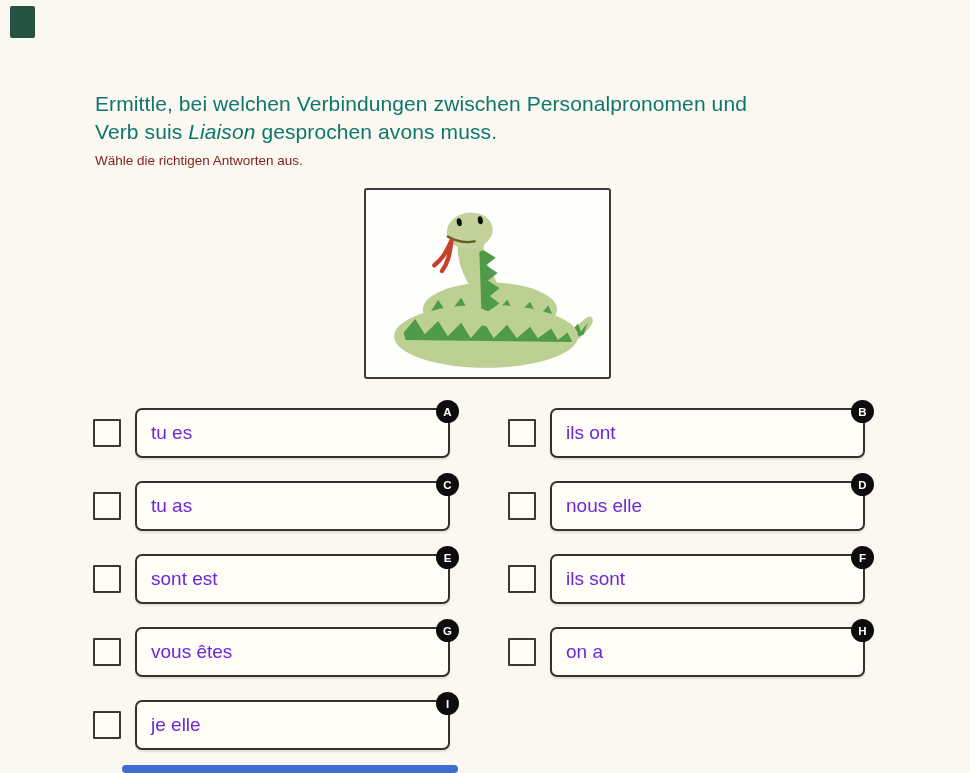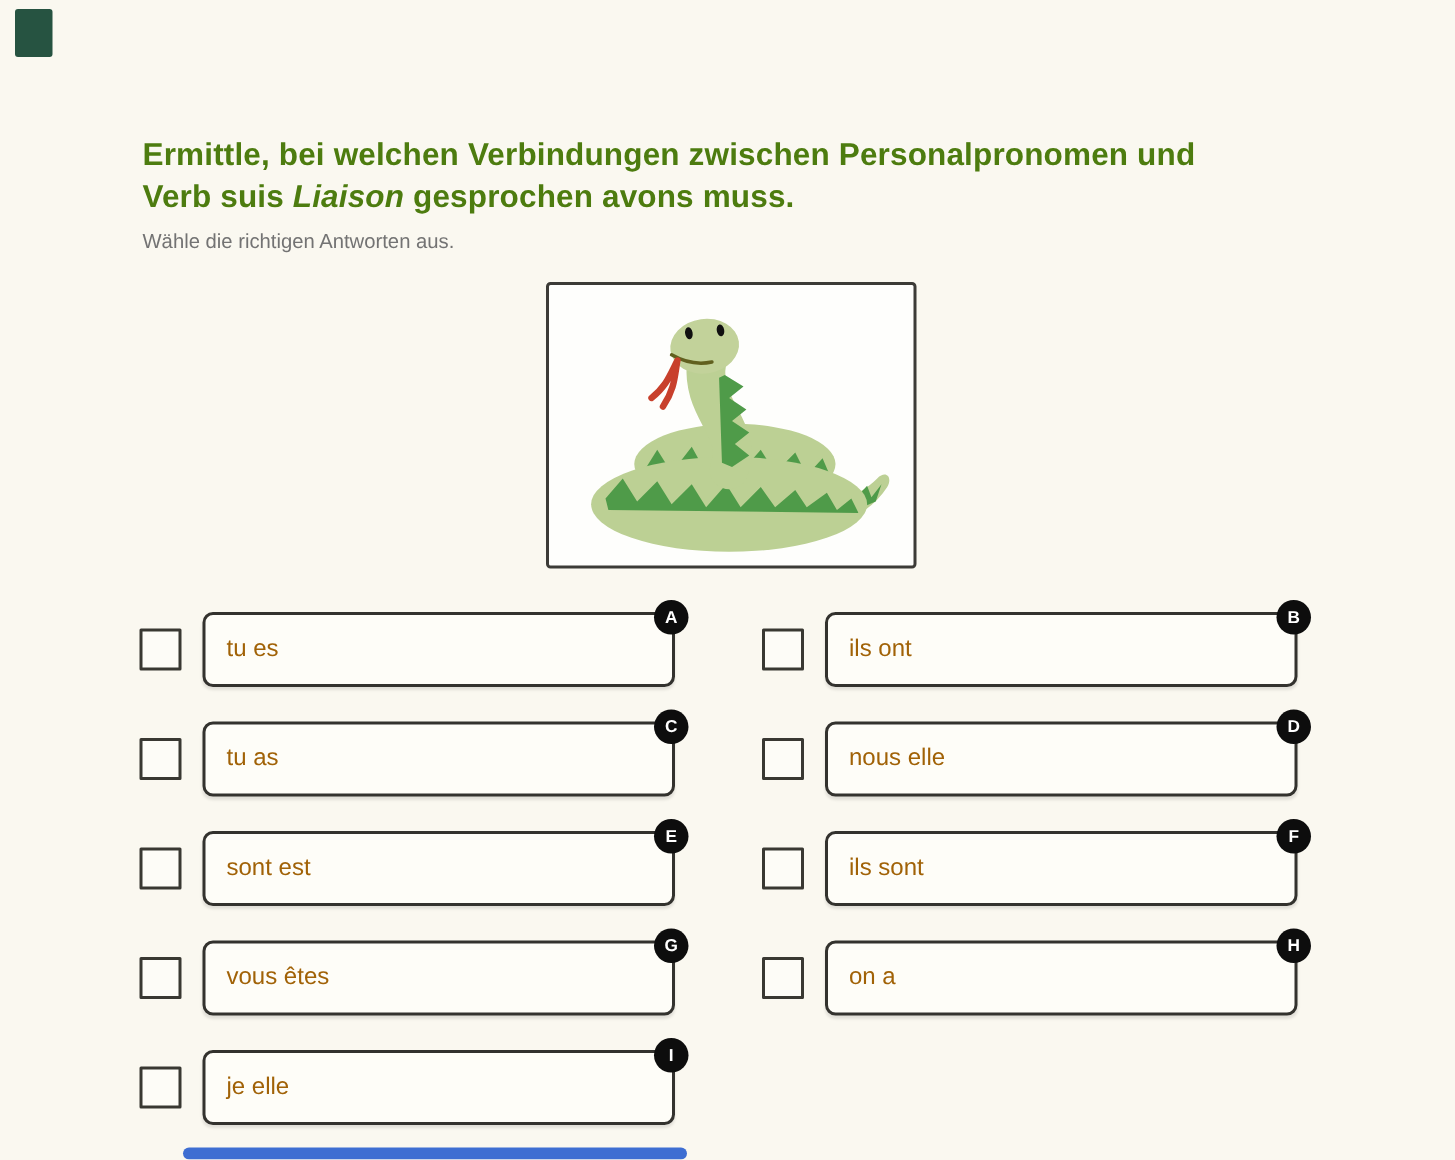--- a/index.html
+++ b/index.html
@@ -19,27 +19,27 @@
   .corner-marker {
     position: absolute; left: 10px; top: 6px;
     width: 25px; height: 32px;
     background: #265341; border-radius: 2px;
   }
 
   
   .task-header { position: absolute; left: 95px; top: 90px; width: 800px; }
   .task-title {
     margin: 0;
-    font-size: 21px; line-height: 28px; font-weight: 700;
-    color: #4d7c0f; letter-spacing: 0.1px;
+    font-size: 21px; line-height: 28px; font-weight: 400;
+    color: #0f766e; letter-spacing: 0.1px;
   }
   .task-title em { font-style: italic; }
   .task-instruction {
     margin: 7px 0 0 0;
-    font-size: 13.5px; color: #737373;
+    font-size: 13.5px; color: #7f1d1d;
   }
 
   
   .illustration-box {
     position: absolute; left: 364px; top: 188px;
     width: 247px; height: 191px; margin: 0;
     box-sizing: border-box;
     background: #fefefc;
     border: 2px solid #3c3b37; border-radius: 3px;
     display: flex; align-items: center; justify-content: center;
@@ -62,21 +62,21 @@
   .answer-box {
     position: relative;
     width: 315px; height: 50px; box-sizing: border-box;
     background: #fefdf8;
     border: 2px solid #33322e; border-radius: 7px;
     box-shadow: 0 2px 2px rgba(0,0,0,0.10);
     display: flex; align-items: center;
     padding-left: 14px;
     cursor: pointer;
   }
-  .answer-label { font-size: 16px; color: #a16207; }
+  .answer-label { font-size: 19px; color: #6d28d9; }
   .answer-badge {
     position: absolute; top: -10px; right: -11px;
     width: 23px; height: 23px; border-radius: 50%;
     background: #0d0d0d; color: #ffffff;
     font-size: 11.5px; font-weight: 700;
     display: flex; align-items: center; justify-content: center;
   }
 
   
   .bottom-bar {

